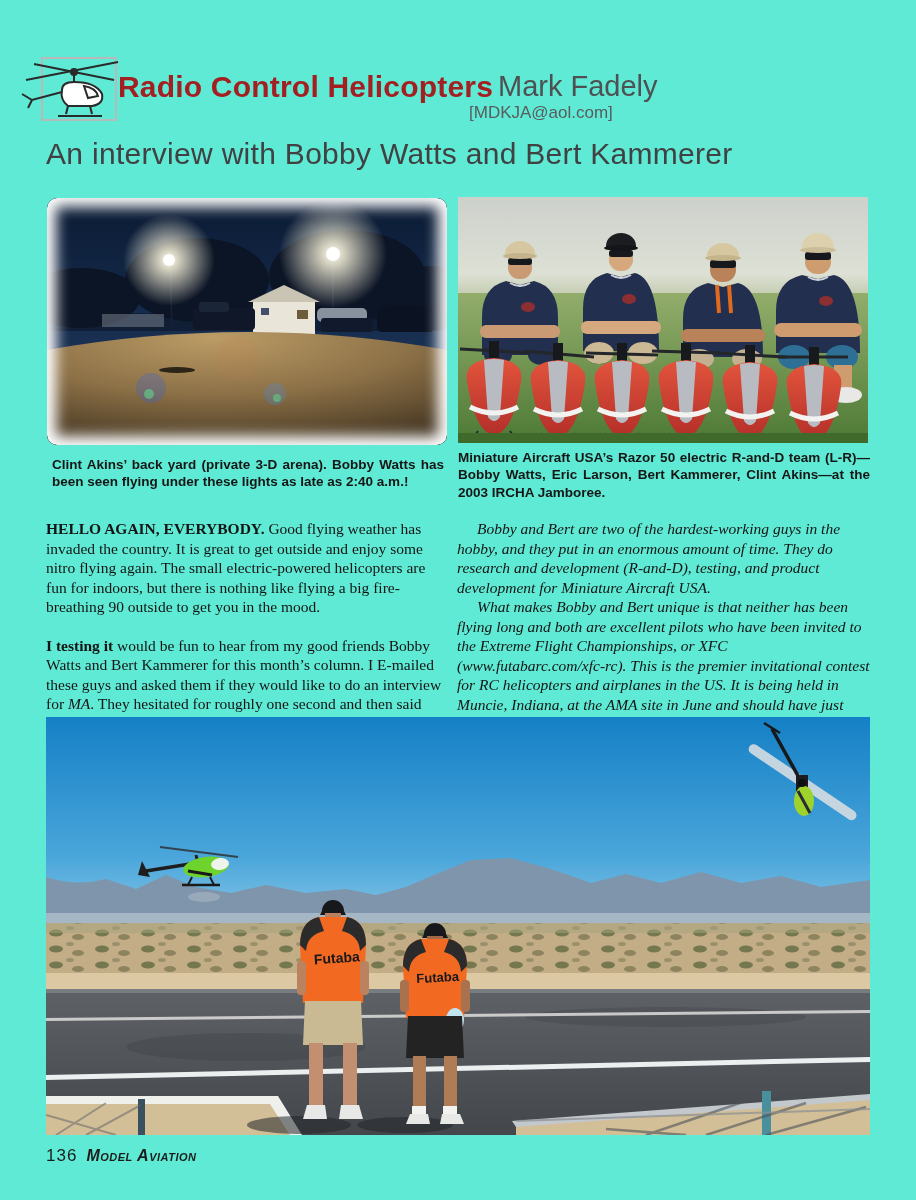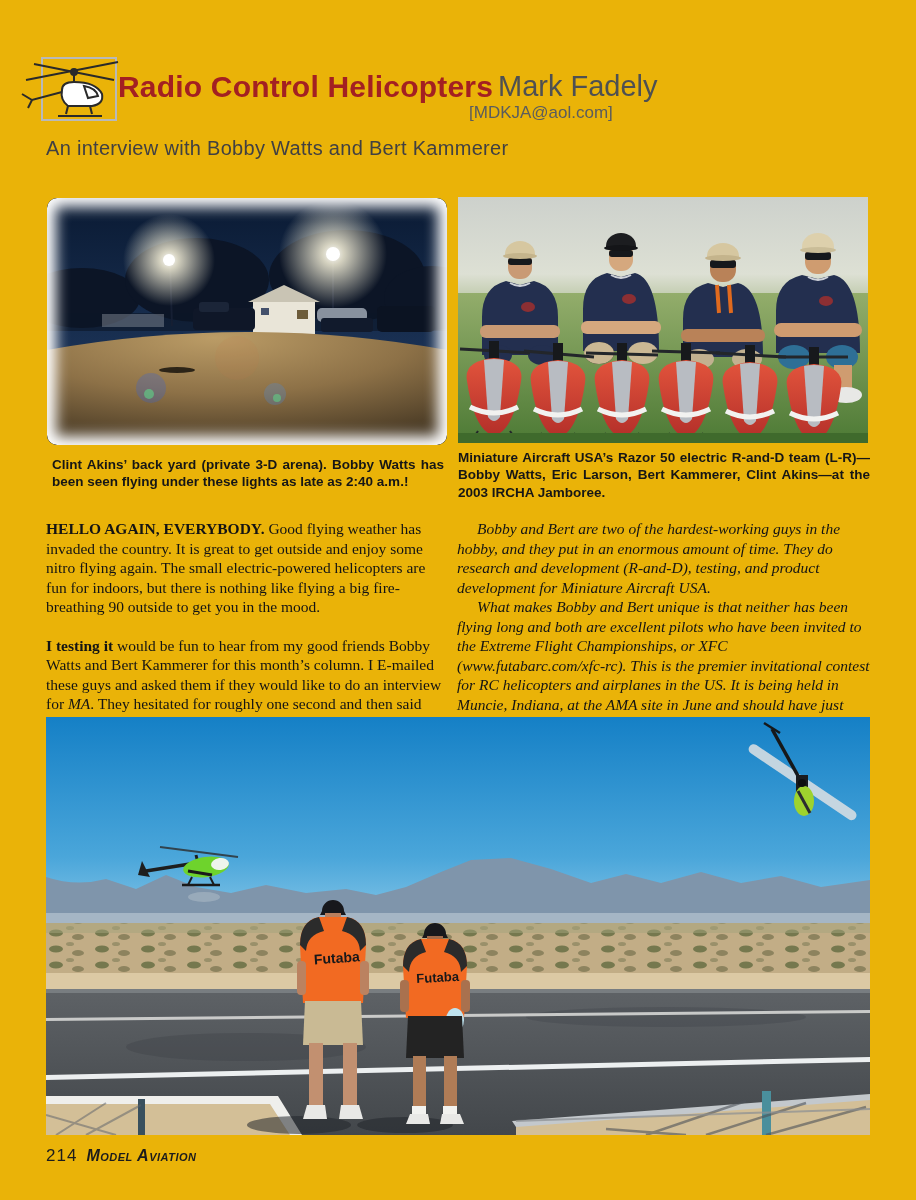--- a/index.html
+++ b/index.html
@@ -1,25 +1,25 @@
 <!DOCTYPE html>
 <html><head>
 <meta charset="utf-8">
 <style>
   html,body{margin:0;padding:0;background:#e9e9e9;}
-  .page{position:relative;width:916px;height:1200px;background:#eab308;margin:0 auto;
+  .page{position:relative;width:916px;height:1200px;background:#5eead4;margin:0 auto;
         font-family:"Liberation Sans",sans-serif;overflow:hidden;}
   .abs{position:absolute;}
 
   
   .logo-box{left:18px;top:50px;width:106px;height:82px;}
   .col-title{left:118px;top:70px;font-size:30px;font-weight:bold;color:#A32022;letter-spacing:.2px;}
   .author{left:462px;top:70px;font-size:29px;font-weight:normal;color:#4e5052;margin-left:36px;}
   .email{left:469px;top:103px;font-size:17px;color:#5a5c5e;}
-  .headline{left:46px;top:137px;font-size:20px;color:#414042;letter-spacing:.3px;}
+  .headline{left:46px;top:137px;font-size:30px;color:#414042;letter-spacing:.3px;}
 
   
   .photo{overflow:hidden;}
   .photo-night{left:47px;top:198px;width:400px;height:247px;border-radius:10px;}
   .photo-night .vignette{position:absolute;inset:0;border-radius:10px;
         box-shadow:inset 0 0 14px 9px #ffffff;pointer-events:none;}
   .photo-team{left:458px;top:197px;width:410px;height:246px;}
   .caption{font-size:13.5px;font-weight:bold;color:#161616;line-height:1.28;text-align:justify;}
   .cap-night{left:52px;top:456px;width:392px;}
   .cap-team{left:458px;top:449px;width:412px;}
@@ -380,17 +380,17 @@
         <rect x="9" y="128" width="13" height="54" fill="#b07c56"></rect>
         <rect x="-23" y="178" width="14" height="10" fill="#f2f2ef"></rect>
         <rect x="8" y="178" width="14" height="10" fill="#f2f2ef"></rect>
         <path d="M-25 186 L-7 186 L-5 196 L-29 196 Z" fill="#e8e8e6"></path>
         <path d="M7 186 L25 186 L29 196 L5 196 Z" fill="#e8e8e6"></path>
       </g>
     </svg>
   </div>
 
   <div class="abs footer">
-    <span class="page-num">214</span>
+    <span class="page-num">136</span>
     <span class="mag-name">Model Aviation</span>
   </div>
 
 </div>
 
 </body></html>

